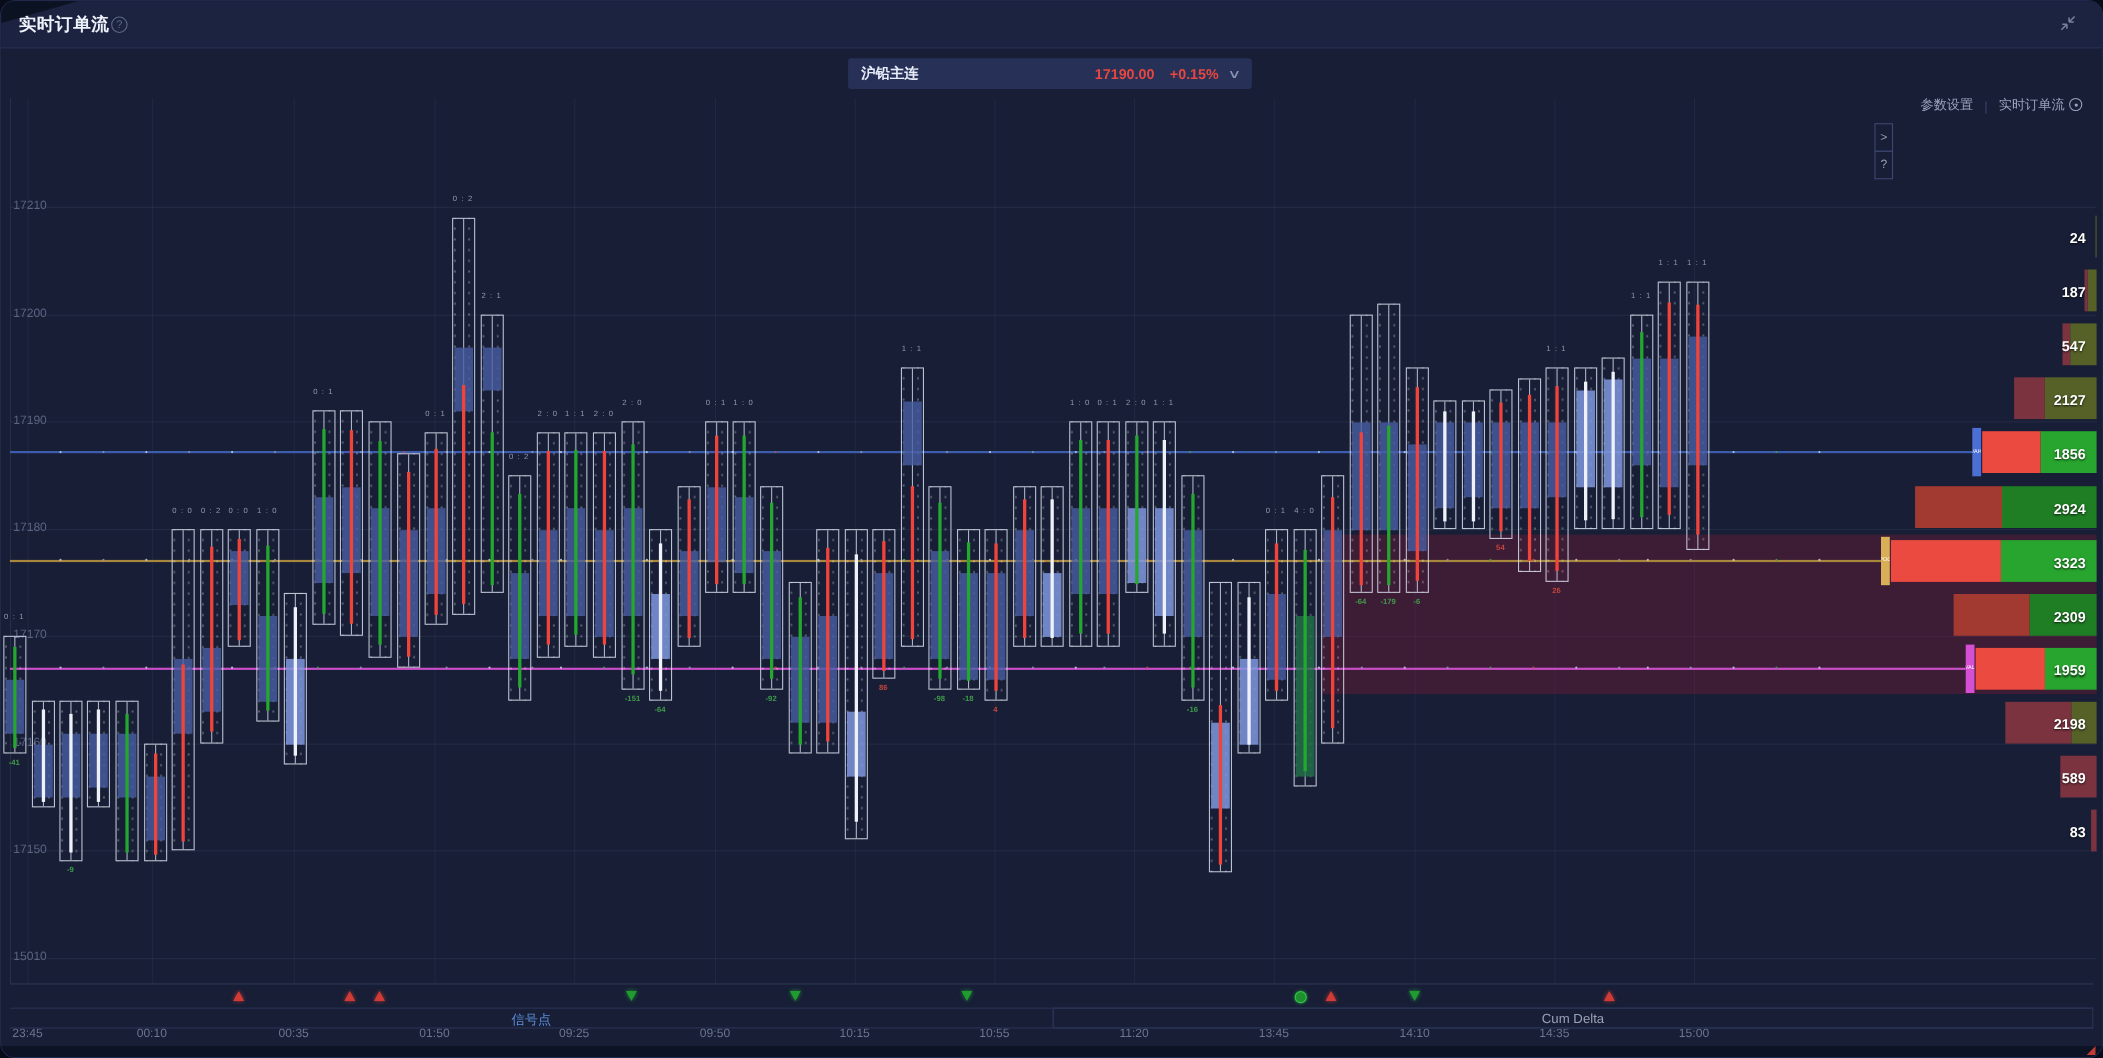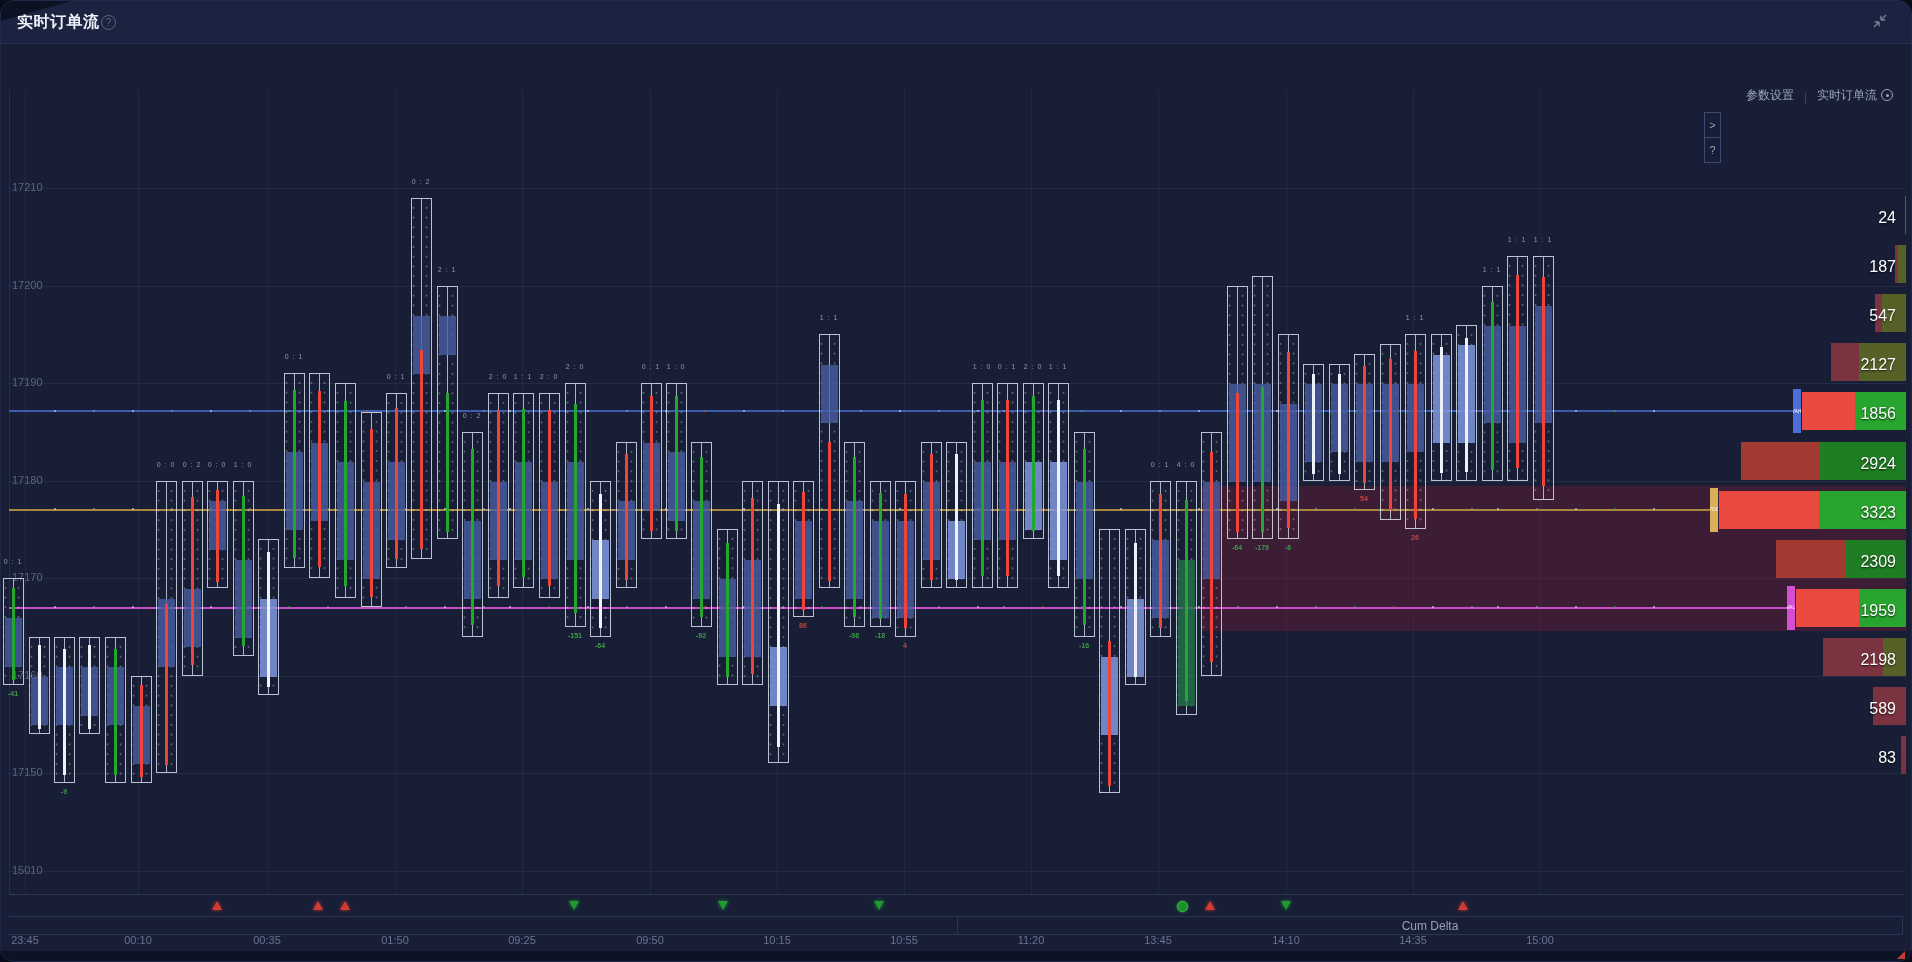--- a/index.html
+++ b/index.html
@@ -46,21 +46,21 @@
   .cbox{position:absolute;border:1px solid rgba(222,229,243,.82);
         background-image:radial-gradient(circle,rgba(255,255,255,.30) .7px,rgba(255,255,255,0) 1.3px),radial-gradient(circle,rgba(255,255,255,.30) .7px,rgba(255,255,255,0) 1.3px);
         background-size:21px 9.75px,21px 9.75px;background-position:4px 4px,12px 4px;}
   .cdiv{position:absolute;left:50%;top:0;bottom:0;width:1px;background:rgba(222,229,243,.75);}
   .ccl{position:absolute;left:1px;right:1px;}
   .cline{position:absolute;width:3px;left:8px;}
   .imb{position:absolute;width:60px;text-align:center;font-size:7px;color:#9098ad;letter-spacing:1px;}
   .dlt{position:absolute;width:60px;text-align:center;font-size:7px;font-weight:bold;}
   
   .vseg{position:absolute;}
-  .vlabel{position:absolute;font-size:16px;font-weight:normal;color:#fff;text-shadow:0 1px 2px rgba(0,0,0,.8);}
+  .vlabel{position:absolute;font-size:13px;font-weight:bold;color:#fff;text-shadow:0 1px 2px rgba(0,0,0,.8);}
   .vmark{position:absolute;color:#fff;font-size:5px;text-align:center;overflow:hidden;line-height:1;display:flex;align-items:center;justify-content:center;}
   
   .sig{position:absolute;width:0;height:0;}
   .sig.ru{border-left:5px solid transparent;border-right:5px solid transparent;border-bottom:9px solid #d13b35;filter:drop-shadow(0 0 2px rgba(220,60,50,.8));}
   .sig.gd{border-left:5px solid transparent;border-right:5px solid transparent;border-top:9px solid #1f9b30;filter:drop-shadow(0 0 2px rgba(40,170,60,.8));}
   .sig.gc{width:11px;height:11px;border-radius:50%;background:#1d8f2c;border:1px solid #35c24a;box-shadow:0 0 3px rgba(40,180,60,.9);}
   
   #strip{position:absolute;left:8px;right:8px;top:915px;height:19px;border-top:1px solid #2a3454;border-bottom:1px solid #2a3454;}
   #strip-divider{position:absolute;left:948px;top:0;bottom:0;width:1px;background:#2a3454;}
   #signal-label{position:absolute;left:0;width:948px;text-align:center;top:2px;font-size:12px;color:#5d8fdd;}
@@ -80,20 +80,27 @@
       <div id="title">实时订单流</div>
       <div id="help">?</div>
       <div id="collapse">
         <svg width="18" height="18" viewBox="0 0 18 18">
           <path d="M15 3 L10 8 M10 8 h4.2 M10 8 v-4.2 M3 15 L8 10 M8 10 h-4.2 M8 10 v4.2" stroke="#9aa2b8" stroke-width="1.4" fill="none"></path>
         </svg>
       </div>
     </div>
     <div id="corner-fold"></div>
 
+    <div id="selector">
+      <span id="sel-name">沪铅主连</span>
+      <span id="sel-spacer"></span>
+      <span id="sel-price">17190.00</span>
+      <span id="sel-chg">+0.15%</span>
+      <span id="sel-chev">∨</span>
+    </div>
 
     <div id="toolbar">
       <span>参数设置</span>
       <span class="tdiv">|</span>
       <span><span>实时订单流</span><span class="oicon"></span></span>
     </div>
 
     <div id="sidebtns">
         <div class="sbtn">&gt;</div>
         <div class="sbtn">?</div>
@@ -668,20 +675,21 @@
         <div class="abs sig gc" style="left: 1176px; top: 856px;"></div>
         <div class="abs sig ru" style="left: 1204px; top: 856px;"></div>
         <div class="abs sig gd" style="left: 1280px; top: 856px;"></div>
         <div class="abs sig ru" style="left: 1457px; top: 856px;"></div>
       </div>
 
     <div id="plotbottom"></div>
     <div id="strip">
       <div id="cumdelta-box"></div>
       <div id="strip-divider"></div>
+      <div id="signal-label">信号点</div>
       <div id="cumdelta-label">Cum Delta</div>
     </div>
 
     <div id="footer">
       <div id="resize-glyph"></div>
     </div>
   </div>
 </div>
 
 </body></html>

